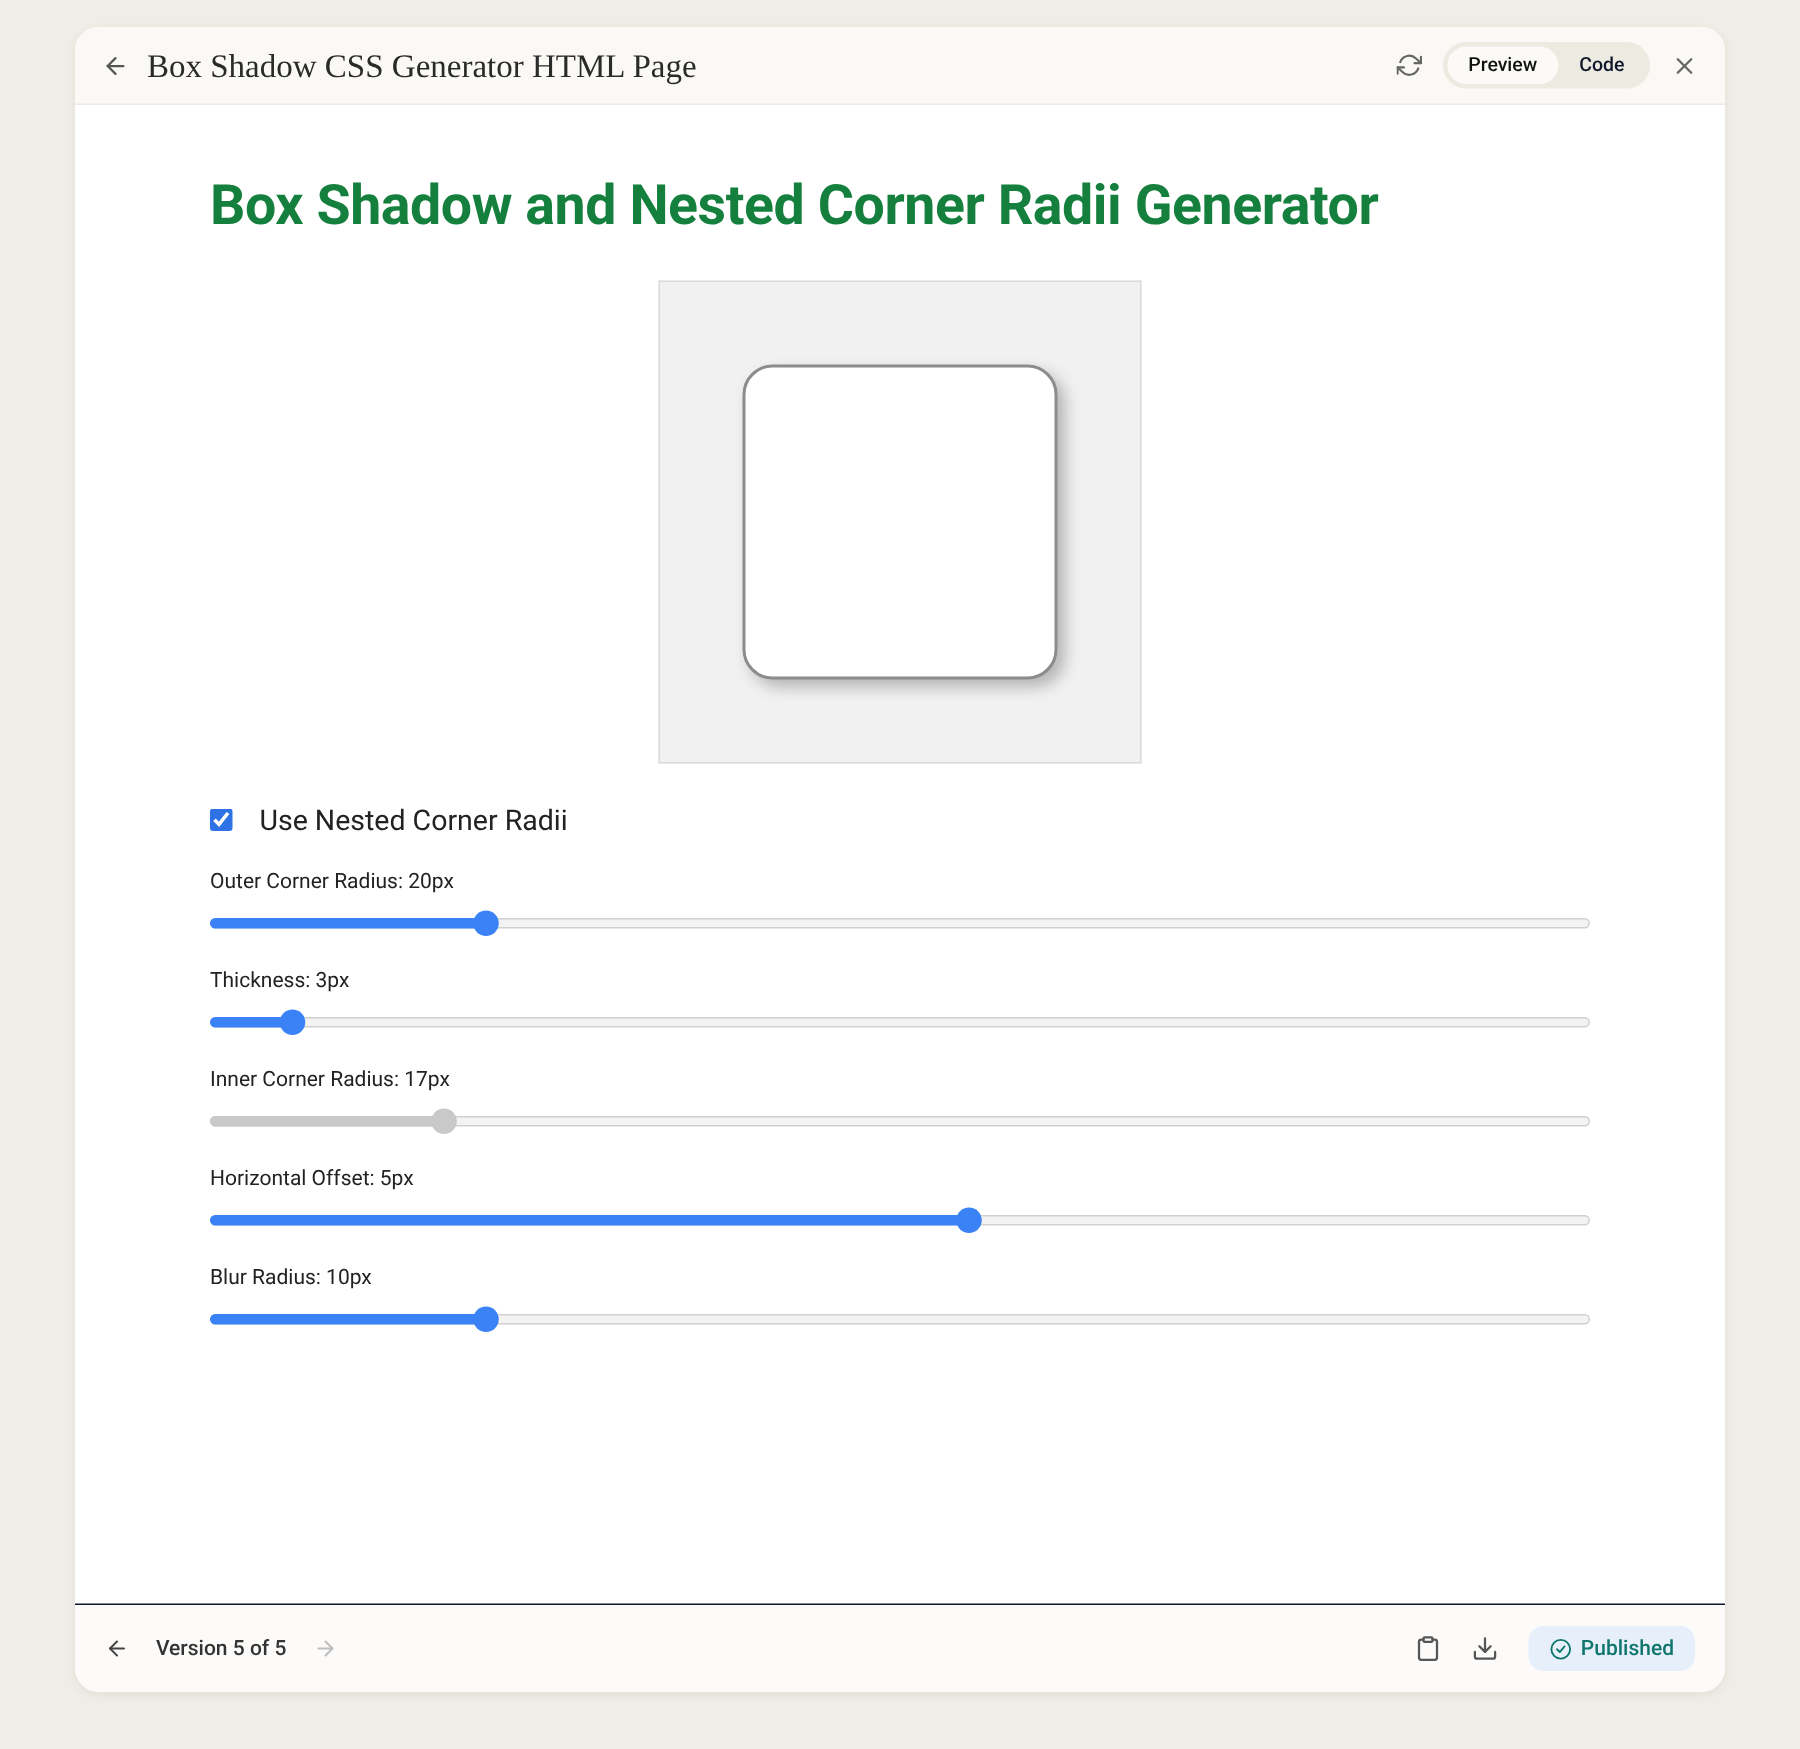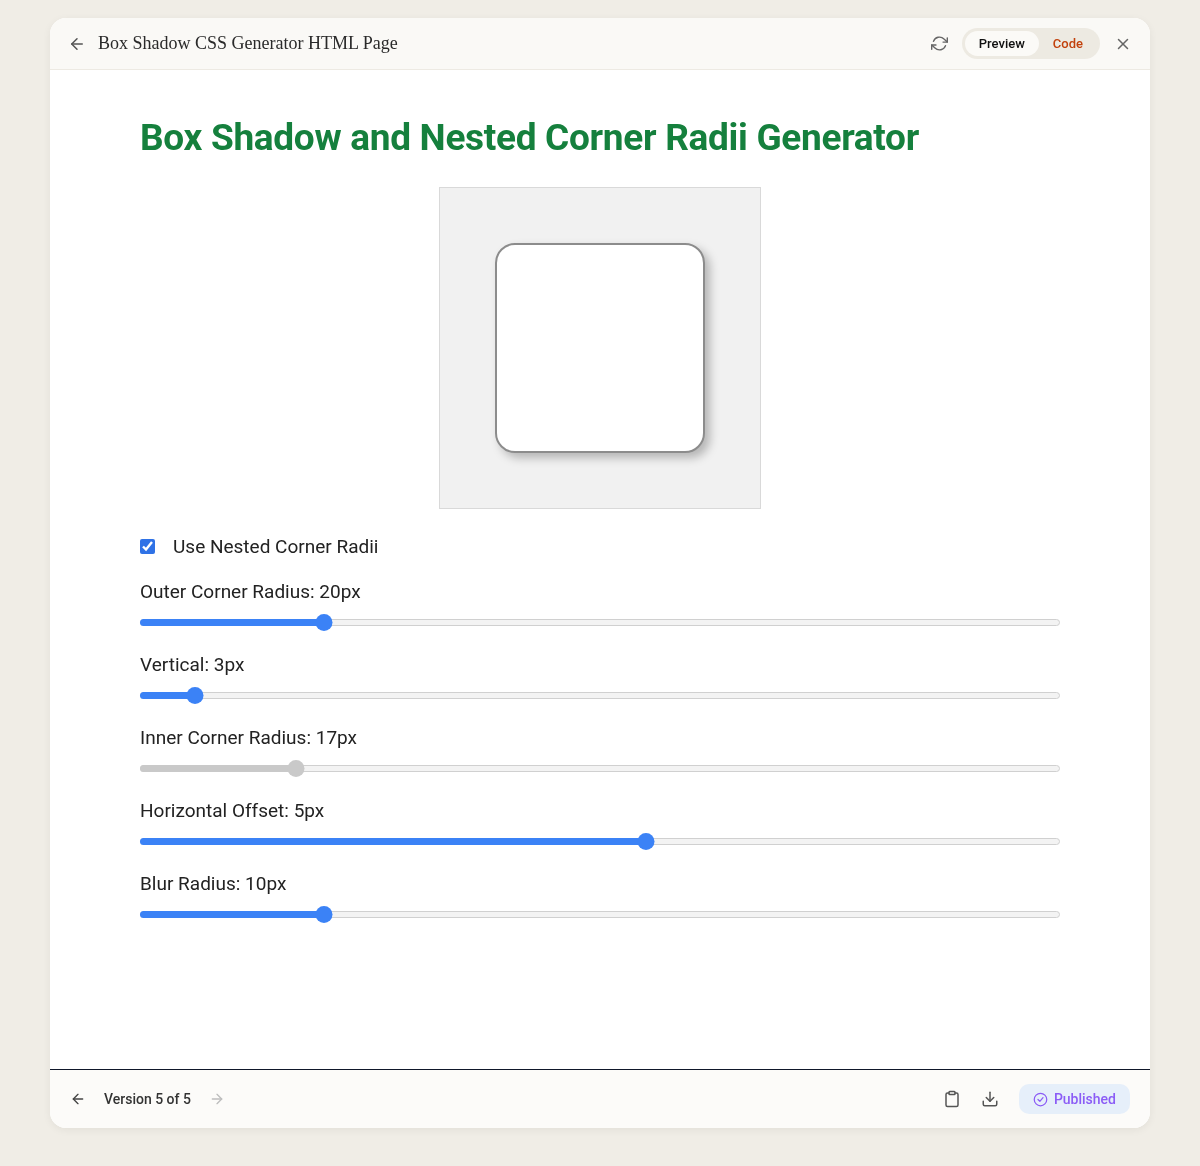--- a/index.html
+++ b/index.html
@@ -24,40 +24,40 @@
       display: flex;
       align-items: center;
       padding: 10px 18px;
       background: #faf9f6;
       border-bottom: 1px solid #edeae3;
       gap: 12px;
     }
     .back-arrow { color: #555; cursor: pointer; display: flex; }
     .window-title {
       font-family: Georgia, "Times New Roman", serif;
-      font-size: 18px;
+      font-size: 22px;
       color: #2a2a2a;
       flex: 1;
     }
     .titlebar-right { display: flex; align-items: center; gap: 14px; }
     .refresh-icon { color: #666; display: flex; cursor: pointer; }
     .tab-toggle {
       display: flex;
       background: #edeae2;
       border-radius: 20px;
       padding: 3px;
       align-items: center;
     }
     .tab-btn {
       padding: 5px 14px;
       border-radius: 18px;
       font-size: 13px;
       font-weight: 500;
       cursor: pointer;
-      color: #c2410c;
+      color: #0f172a;
     }
     .tab-btn.active {
       background: #fbfaf7;
       color: #111;
     }
     .close-x { color: #666; display: flex; cursor: pointer; }
 
     .content {
       flex: 1;
       overflow: hidden;
@@ -99,21 +99,21 @@
     }
     .checkbox-row input {
       width: 15px;
       height: 15px;
       accent-color: #2f72e6;
       cursor: pointer;
     }
 
     .control { margin-bottom: 22px; }
     .control-label {
-      font-size: 19px;
+      font-size: 14px;
       color: #222;
       margin-bottom: 10px;
     }
 
     .slider {
       position: relative;
       height: 18px;
       display: flex;
       align-items: center;
     }
@@ -156,21 +156,21 @@
     .nav-arrow { color: #444; display: flex; cursor: pointer; }
     .nav-arrow.dim { color: #bdbdbd; }
     .version-label { font-size: 14px; color: #333; font-weight: 500; }
     .footer-spacer { flex: 1; }
     .footer-icon { color: #555; display: flex; cursor: pointer; }
     .pub-badge {
       display: flex;
       align-items: center;
       gap: 6px;
       background: #e6effa;
-      color: #8b5cf6;
+      color: #0f766e;
       font-size: 14px;
       font-weight: 500;
       padding: 7px 14px;
       border-radius: 10px;
     }
     svg { display: block; }
   </style>
 </head>
 <body>
 
@@ -222,21 +222,21 @@
     <div id="controls">
         <div class="control">
           <div class="control-label">Outer Corner Radius: 20px</div>
           <div class="slider">
             <div class="track"></div>
             <div class="fill" style="width: 20%;"></div>
             <div class="thumb" style="left: 20%;"></div>
           </div>
         </div>
         <div class="control">
-          <div class="control-label">Vertical: 3px</div>
+          <div class="control-label">Thickness: 3px</div>
           <div class="slider">
             <div class="track"></div>
             <div class="fill" style="width: 6%;"></div>
             <div class="thumb" style="left: 6%;"></div>
           </div>
         </div>
         <div class="control">
           <div class="control-label">Inner Corner Radius: 17px</div>
           <div class="slider">
             <div class="track"></div>

